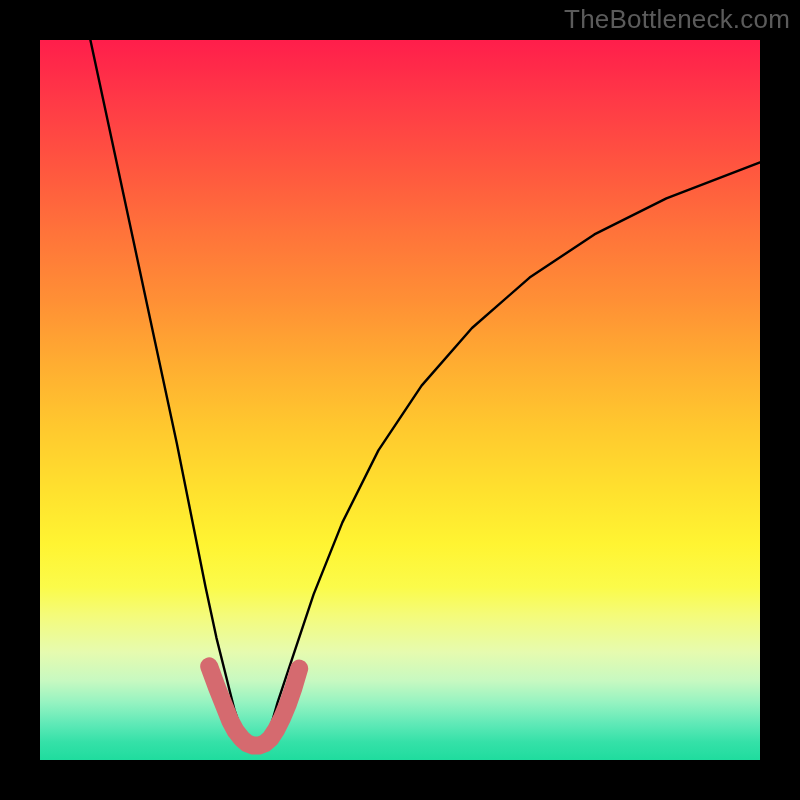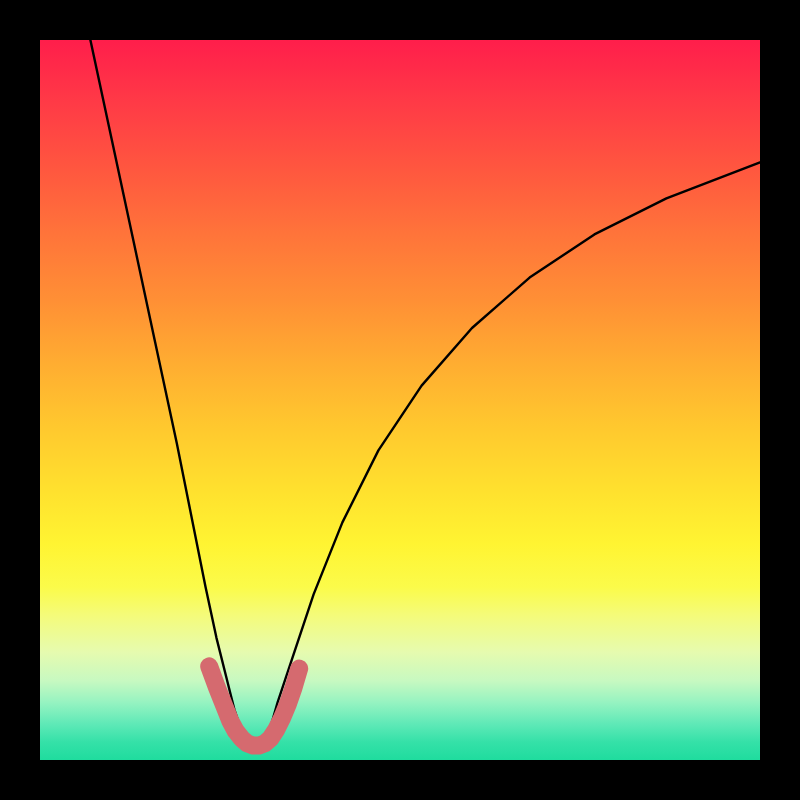--- a/index.html
+++ b/index.html
@@ -59,20 +59,21 @@
     top: 0;
     width: 720px;
     height: 720px;
     overflow: visible;
   }
 </style>
 </head>
 <body>
 
 <div class="outer">
+  <div class="watermark">TheBottleneck.com</div>
 
   <div class="plot">
     <svg class="curve" viewBox="0 0 720 720" preserveAspectRatio="none">
       <path id="main-curve" fill="none" stroke="#000" stroke-width="2.4" stroke-linecap="round" stroke-linejoin="round" d="M50.40 0.00 L72.00 100.80 L93.60 201.60 L115.20 302.40 L136.80 403.20 L151.20 475.20 L165.60 547.20 L176.40 597.60 L187.20 640.80 L194.40 669.60 L201.60 691.20 L208.80 702.00 L216.00 705.60 L223.20 702.00 L230.40 687.60 L237.60 662.40 L252.00 619.20 L273.60 554.40 L302.40 482.40 L338.40 410.40 L381.60 345.60 L432.00 288.00 L489.60 237.60 L554.40 194.40 L626.40 158.40 L720.00 122.40"></path>
       <path id="highlight-curve" fill="none" stroke="#d56a6f" stroke-width="18" stroke-linecap="round" stroke-linejoin="round" d="M169.20 626.40 L177.12 648.00 L184.32 666.00 L190.08 680.40 L195.84 691.20 L201.60 698.40 L207.36 703.44 L213.12 705.60 L218.88 705.60 L224.64 703.44 L230.40 698.40 L236.16 689.76 L241.92 678.24 L247.68 664.56 L253.44 648.00 L259.20 628.56"></path>
     </svg>
   </div>
 </div>
 
 </body></html>

